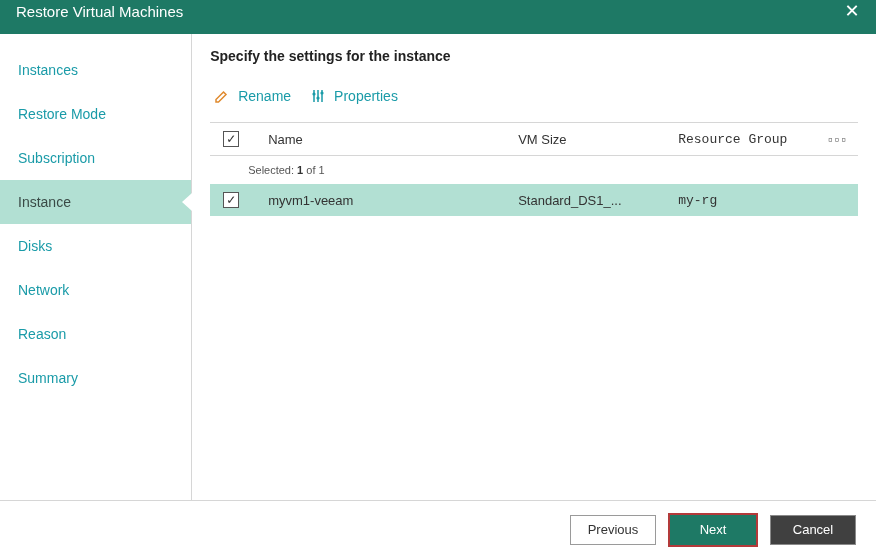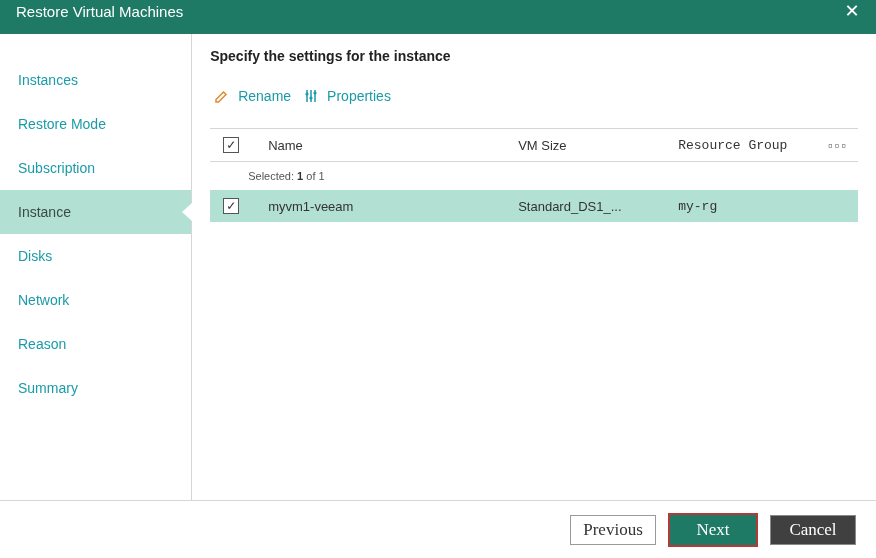--- a/index.html
+++ b/index.html
@@ -23,21 +23,21 @@
   }
 
   .body {
     display: flex;
     height: calc(100% - 34px - 58px);
   }
 
   .sidebar {
     width: 202px;
     border-right: 1px solid #d6d6d6;
-    padding-top: 24px;
+    padding-top: 14px;
     background: #fff;
   }
   .sidebar .item {
     padding: 14px 18px;
     font-size: 14px;
     color: #1a9ba8;
     cursor: pointer;
     position: relative;
   }
   .sidebar .item.active {
@@ -63,24 +63,24 @@
     flex-direction: column;
   }
   .heading {
     font-size: 14px;
     font-weight: 600;
     color: #222;
     margin-bottom: 24px;
   }
   .toolbar {
     display: flex;
-    gap: 12px;
+    gap: 19px;
     align-items: center;
     padding-left: 4px;
-    margin-bottom: 24px;
+    margin-bottom: 18px;
   }
   .toolbar .tool {
     display: flex;
     align-items: center;
     gap: 8px;
     color: #1a9ba8;
     font-size: 14px;
     cursor: pointer;
   }
   .toolbar .tool .icon { width: 16px; height: 16px; display: inline-flex; align-items: center; justify-content: center; }
@@ -136,26 +136,25 @@
     gap: 14px;
     padding: 0 20px;
     background: #fff;
   }
   .btn {
     min-width: 86px;
     height: 30px;
     border: 1px solid #9a9a9a;
     background: #fff;
     color: #333;
-    font-size: 17px;
+    font-size: 13px;
     display: inline-flex;
     align-items: center;
     justify-content: center;
     cursor: pointer;
-    font-family: Liberation Serif, serif;
   }
   .btn.primary {
     background: #1e7965;
     color: #fff;
     border-color: #1e7965;
     box-shadow: 0 0 0 2px #b33a3a;
   }
   .btn.secondary {
     background: #404040;
     color: #fff;

